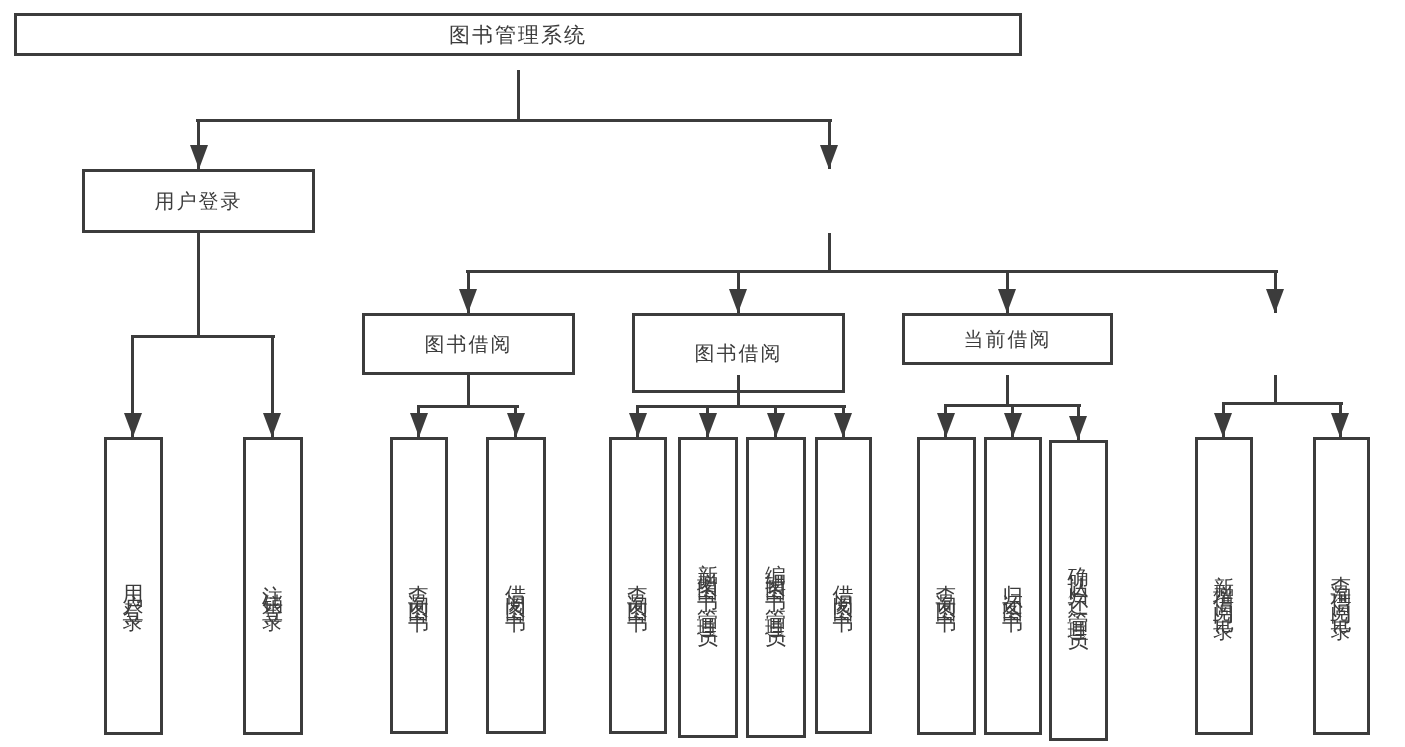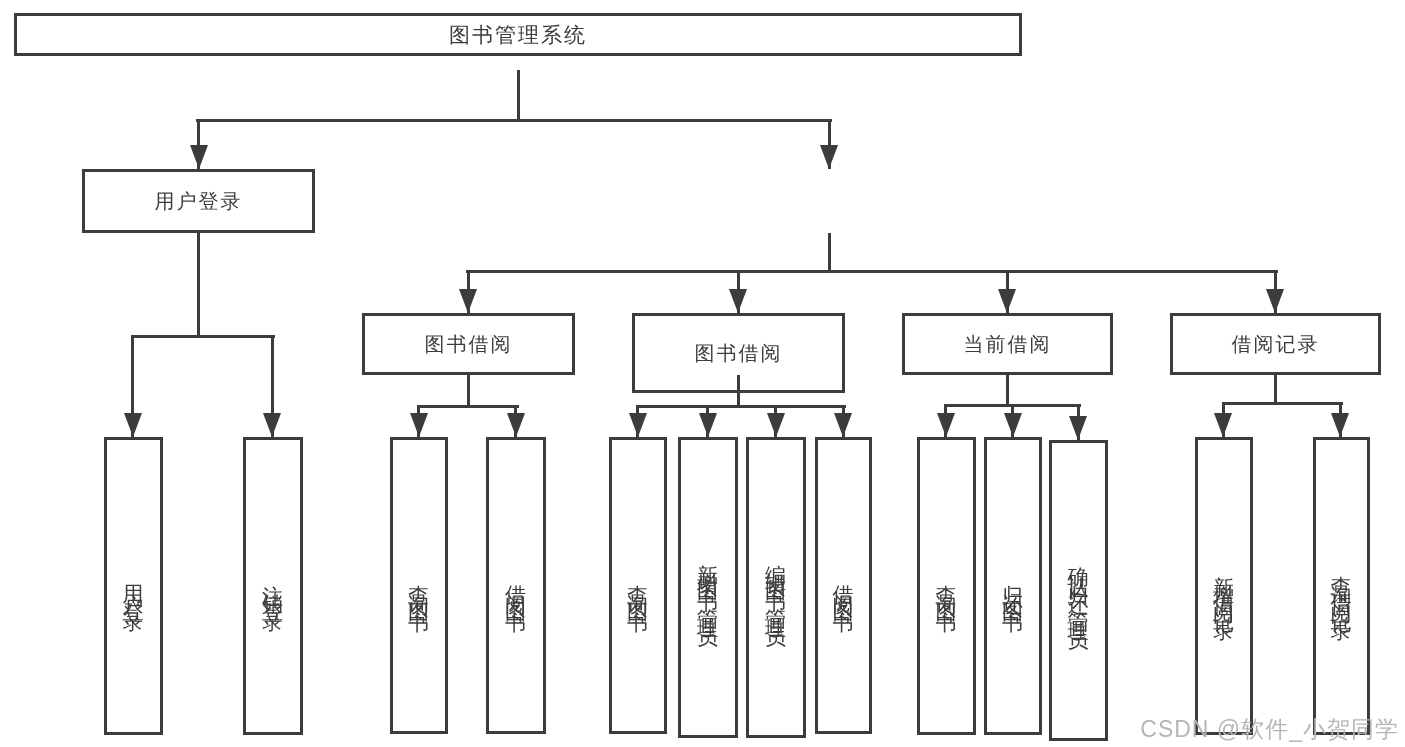--- a/index.html
+++ b/index.html
@@ -60,22 +60,21 @@
   <div class="vl" style="left:737px;top:273px;height:40px"></div>
   <div class="vl" style="left:1006px;top:273px;height:40px"></div>
   <div class="vl" style="left:1274px;top:273px;height:40px"></div>
   <div class="ah" style="left:459px;top:289px"></div>
   <div class="ah" style="left:729px;top:289px"></div>
   <div class="ah" style="left:998px;top:289px"></div>
   <div class="ah" style="left:1266px;top:289px"></div>
 
   <div class="box" style="left:362px;top:313px;width:213px;height:62px">图书借阅</div>
   <div class="box" style="left:632px;top:313px;width:213px;height:80px">图书借阅</div>
-  <div class="box" style="left:902px;top:313px;width:211px;height:62px">当前借阅</div>
-  <div class="box" style="left:1170px;top:313px;width:211px;height:62px">借阅记录</div>
+  <div class="box" style="left:902px;top:313px;width:211px;height:52px">当前借阅</div>
 
   <div class="vl" style="left:467px;top:375px;height:32px"></div>
   <div class="hl" style="left:417px;top:405px;width:102px"></div>
   <div class="vl" style="left:417px;top:408px;height:29px"></div>
   <div class="vl" style="left:514px;top:408px;height:29px"></div>
   <div class="ah" style="left:410px;top:413px"></div>
   <div class="ah" style="left:507px;top:413px"></div>
 
   <div class="vl" style="left:737px;top:375px;height:32px"></div>
   <div class="hl" style="left:636px;top:405px;width:210px"></div>
@@ -141,15 +140,14 @@
     <span class="vtext">确认归还（管理员）</span>
   </div>
 
   <div class="vbox" style="left:1195px;top:437px;width:58px;height:298px">
     <span class="vtext">新增借阅记录</span>
   </div>
   <div class="vbox" style="left:1313px;top:437px;width:57px;height:298px">
     <span class="vtext">查询借阅记录</span>
   </div>
 
-  <div class="watermark">CSDN @软件_小贺同学</div>
 
 </div>
 
 </body></html>

